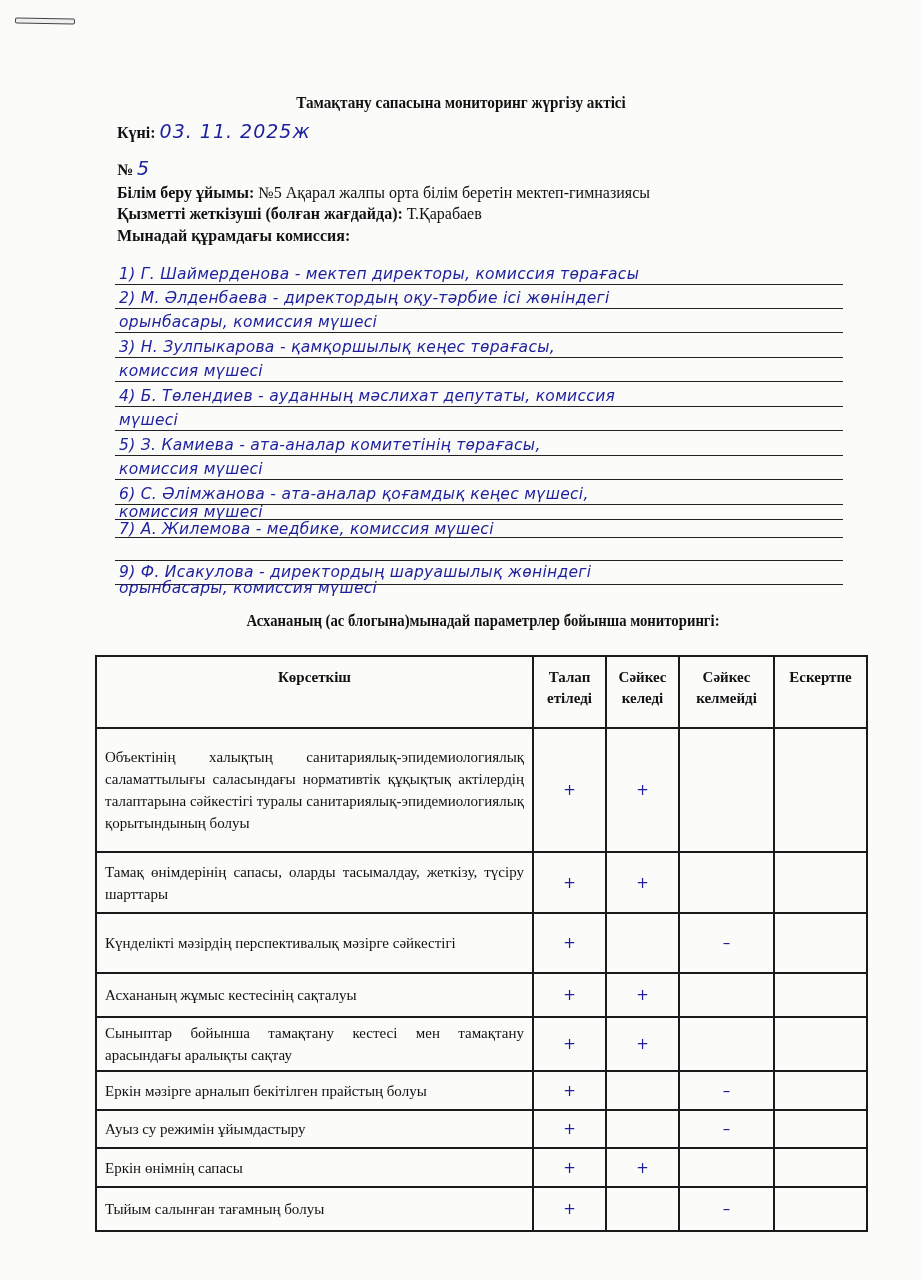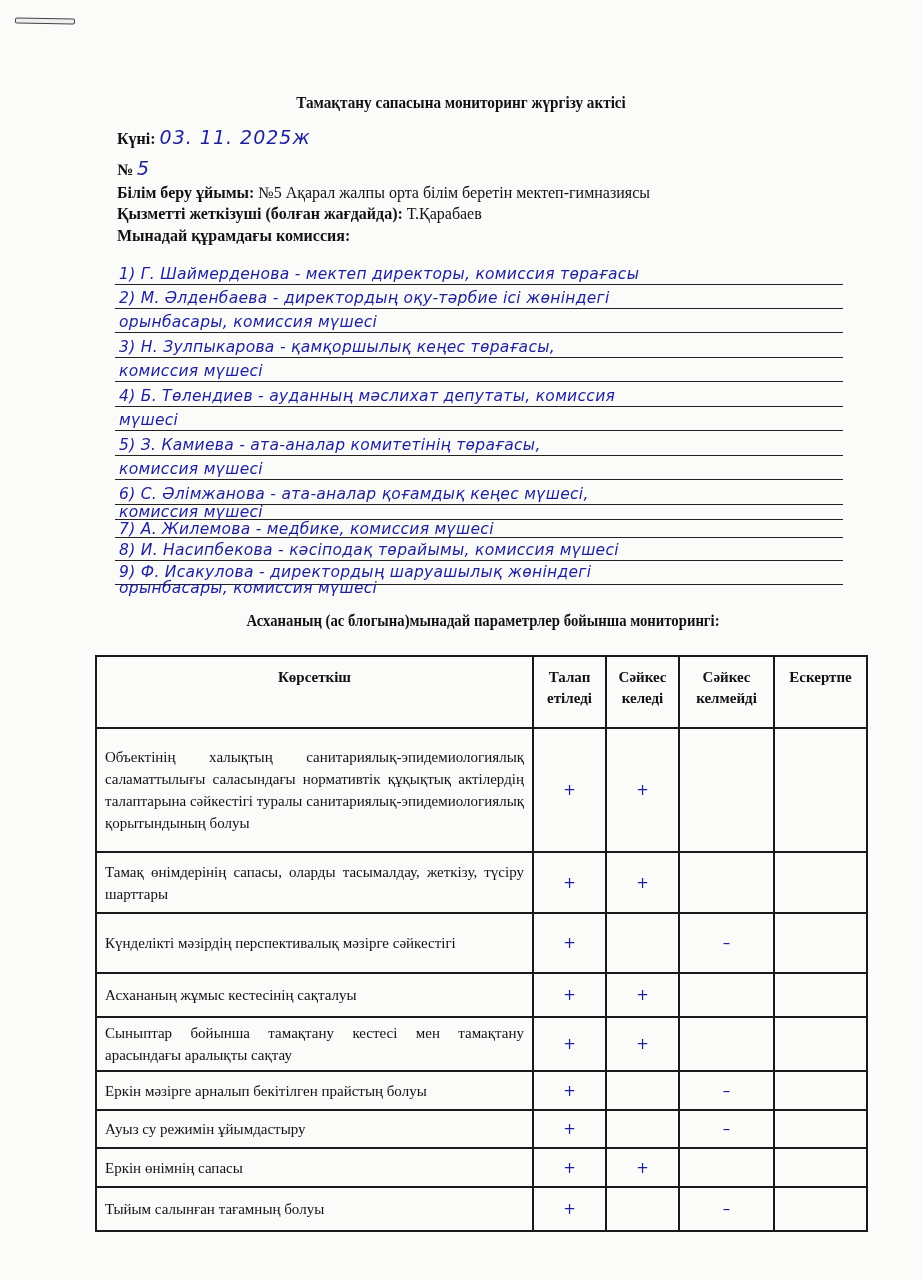--- a/index.html
+++ b/index.html
@@ -20,21 +20,21 @@
   td.ind { text-align:justify; padding:4px 8px 4px 8px !important; line-height:22px; }
   td.mark { text-align:center; font-family:"DejaVu Sans", sans-serif; color:#1d1f9c; font-size:22px; }
 </style>
 </head>
 <body>
 
 <div class="corner-mark"></div>
 
 <div class="doc-title">Тамақтану сапасына мониторинг жүргізу актісі</div>
 
-<div class="field" style="top:126px;">
+<div class="field" style="top:120px;">
   <b>Күні:</b>
   <span class="hand">03. 11. 2025ж</span>
 </div>
 <div class="field" style="top:157px;">
   <b>№</b>
   <span class="hand">5</span>
 </div>
 <div class="field" style="top:184px;">
   <b>Білім беру ұйымы:</b>
   <span>№5 Ақарал жалпы орта білім беретін мектеп-гимназиясы</span>
@@ -68,21 +68,20 @@
   <div class="hw-line" style="top:52px">орынбасары, комиссия мүшесі</div>
   <div class="hw-line" style="top:77px">3) Н. Зулпыкарова - қамқоршылық кеңес төрағасы,</div>
   <div class="hw-line" style="top:101px">комиссия мүшесі</div>
   <div class="hw-line" style="top:126px">4) Б. Төлендиев - ауданның мәслихат депутаты, комиссия</div>
   <div class="hw-line" style="top:150px">мүшесі</div>
   <div class="hw-line" style="top:175px">5) З. Камиева - ата-аналар комитетінің төрағасы,</div>
   <div class="hw-line" style="top:199px">комиссия мүшесі</div>
   <div class="hw-line" style="top:224px">6) С. Әлімжанова - ата-аналар қоғамдық кеңес мүшесі,</div>
   <div class="hw-line" style="top:242px">комиссия мүшесі</div>
   <div class="hw-line" style="top:259px">7) А. Жилемова - медбике, комиссия мүшесі</div>
-  <div class="hw-line" style="top:280px">8) И. Насипбекова - кәсіподақ төрайымы, комиссия мүшесі</div>
   <div class="hw-line" style="top:302px">9) Ф. Исакулова - директордың шаруашылық жөніндегі</div>
   <div class="hw-line" style="top:318px">орынбасары, комиссия мүшесі</div>
 </div>
 
 <div class="section-title">Асхананың (ас блогына)мынадай параметрлер бойынша мониторингі:</div>
 
 <table class="monitor">
   <colgroup>
     <col style="width:437px">
       <col style="width:73px">

